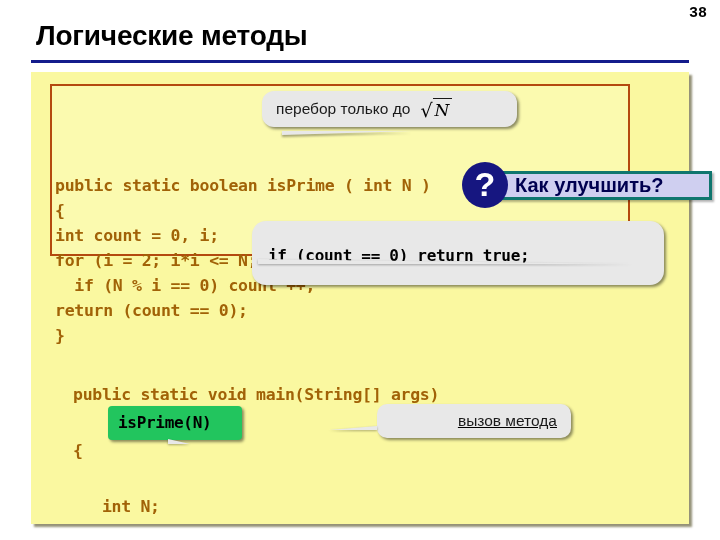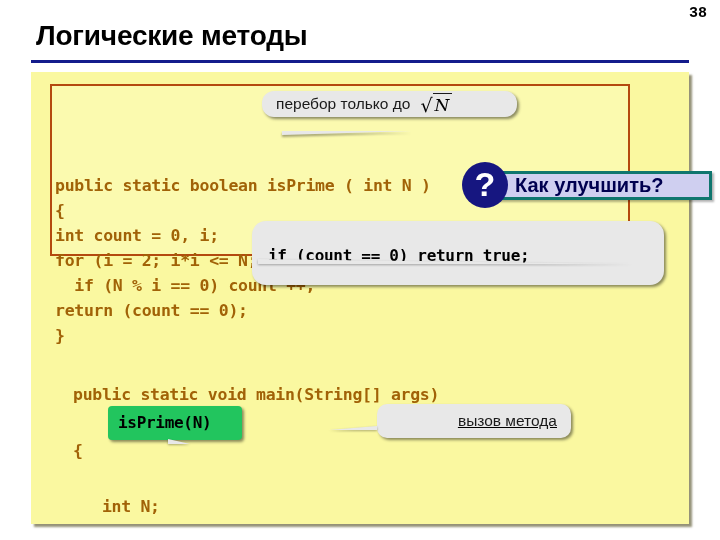--- a/index.html
+++ b/index.html
@@ -124,21 +124,21 @@
   .tail {
     position: absolute;
     width: 0;
     height: 0;
   }
 
   #callout-sqrt {
     left: 262px;
     top: 91px;
     width: 255px;
-    height: 26px;
+    height: 36px;
     justify-content: flex-start;
     padding-left: 14px;
   }
   #callout-sqrt .tail {
     left: 20px;
     top: 40px;
     border-left: 0 solid transparent;
     border-top: 4px solid #E8E8E8;
     border-right: 130px solid transparent;
     filter: drop-shadow(0 2px 1px rgba(0,0,0,0.35));

